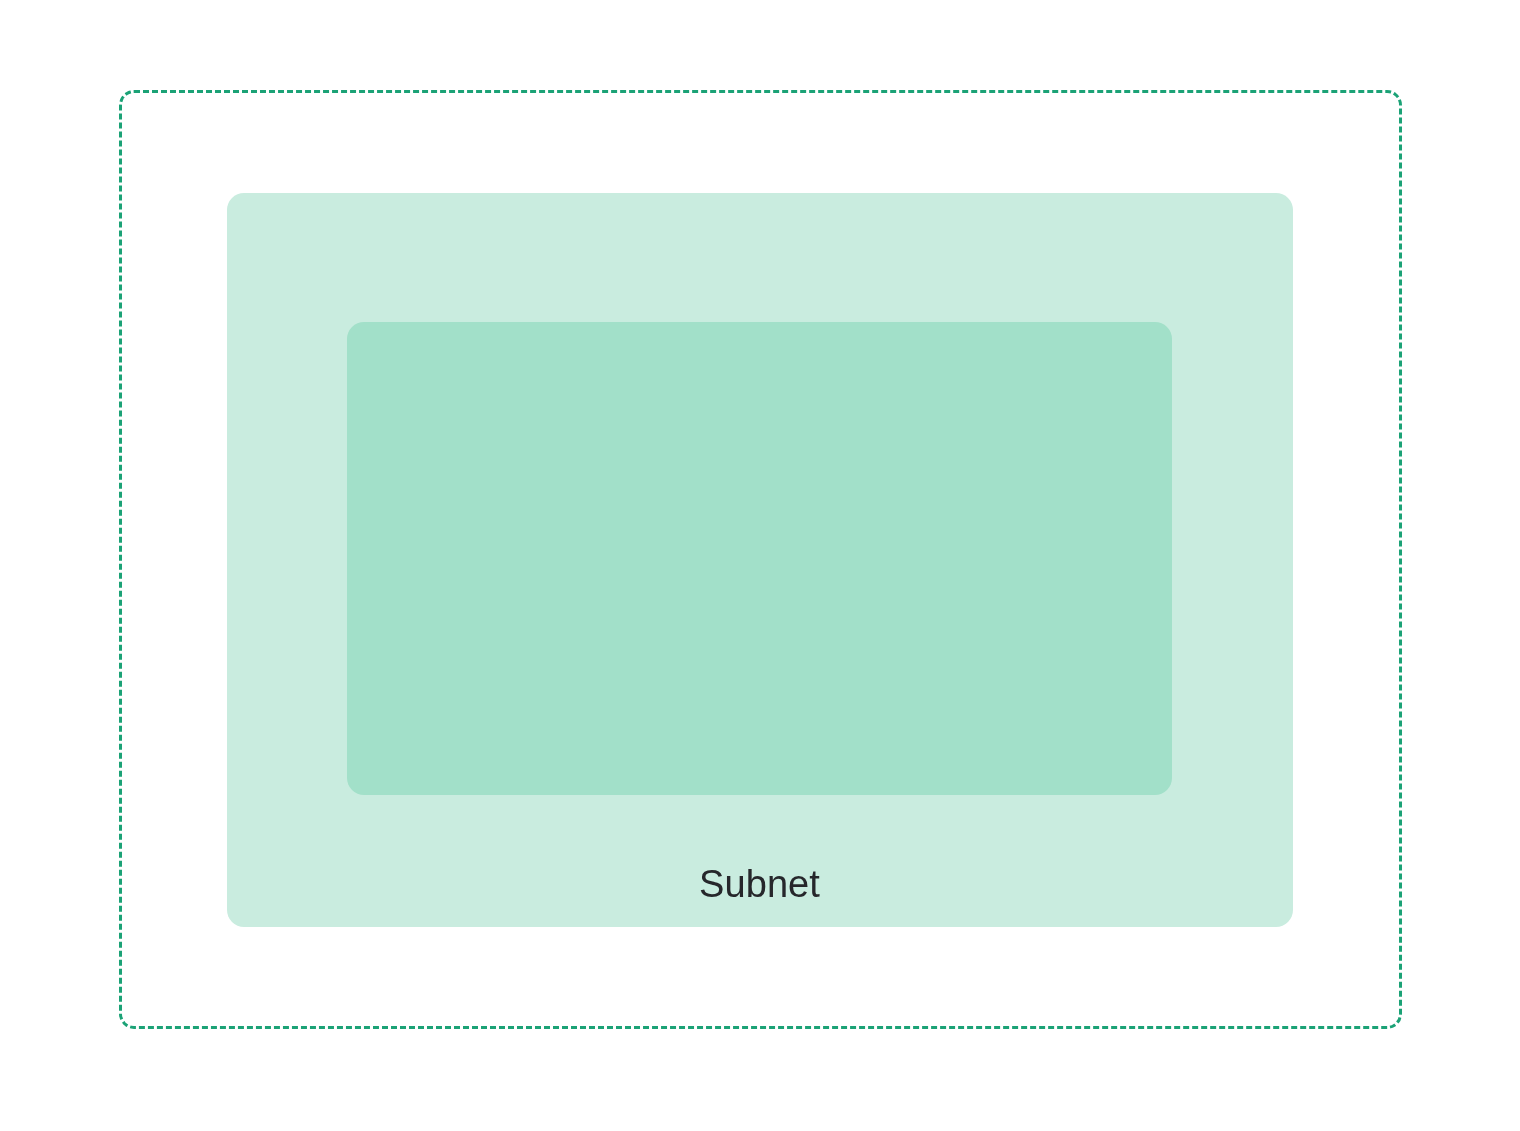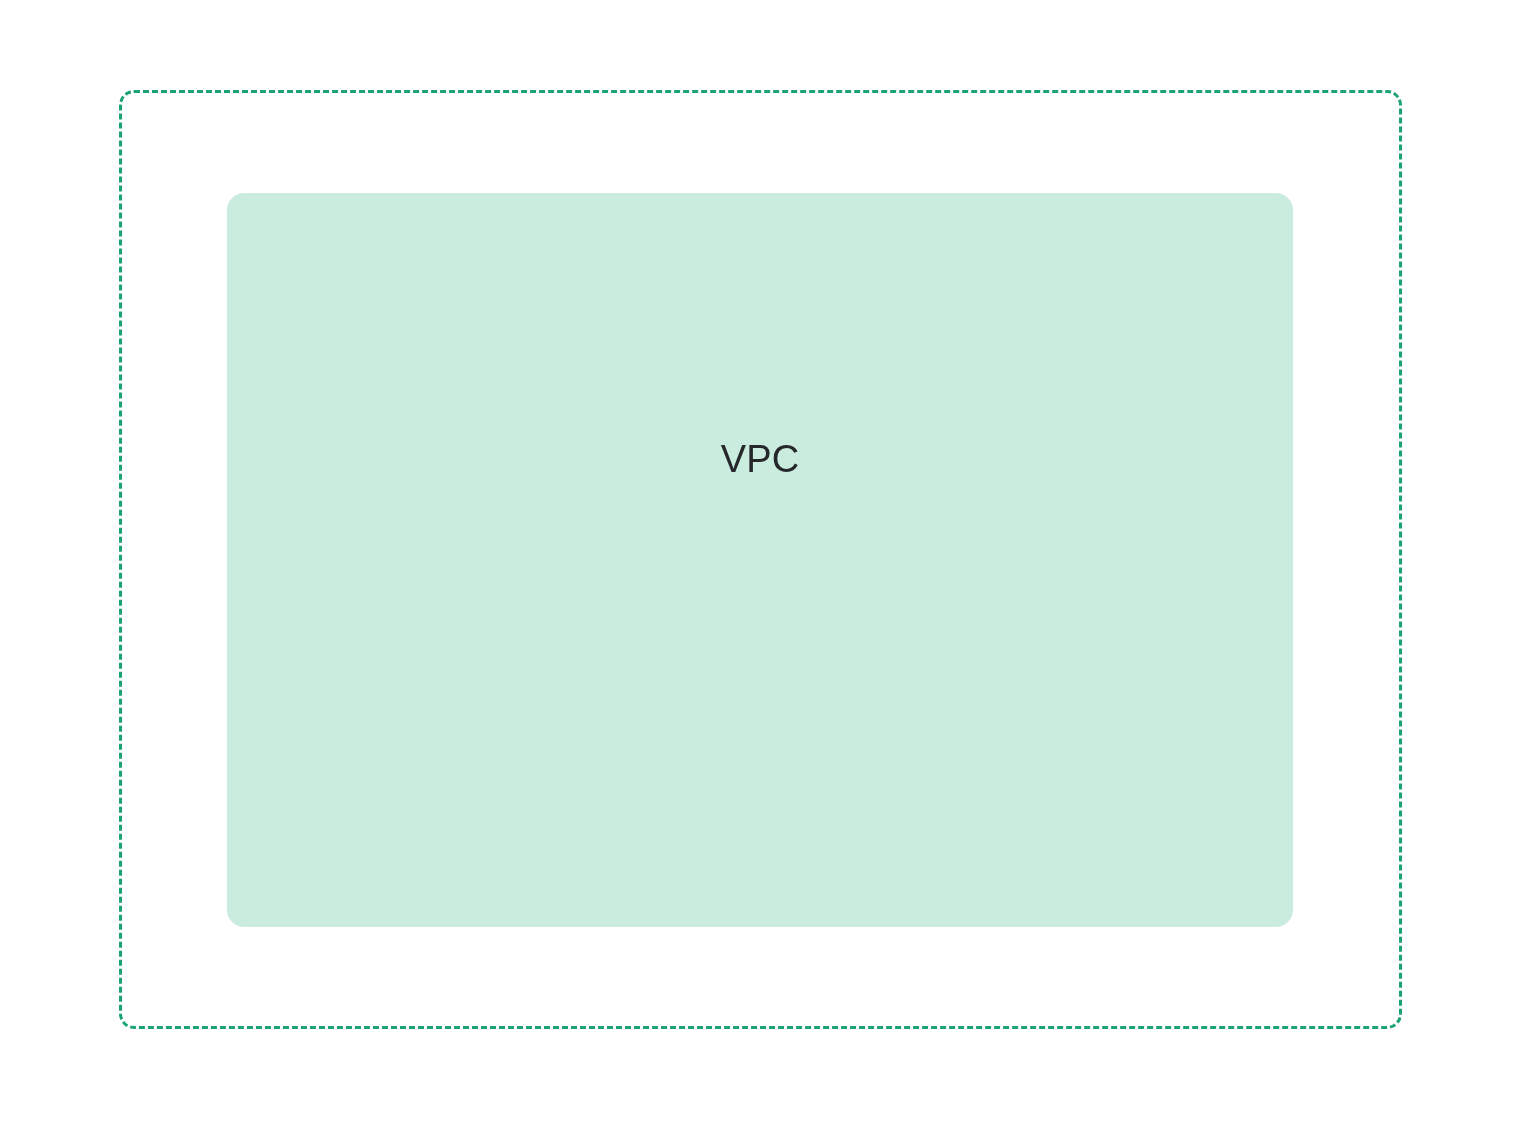--- a/index.html
+++ b/index.html
@@ -80,14 +80,17 @@
 <div id="canvas">
 
   <div class="project-box">
     <span class="box-label project-label">Project</span>
   </div>
 
   <div class="vpc-box">
     <span class="box-label vpc-label">VPC</span>
   </div>
 
+  <div class="subnet-box">
+    <span class="box-label subnet-label">Subnet</span>
+  </div>
 
 </div>
 
 </body></html>

